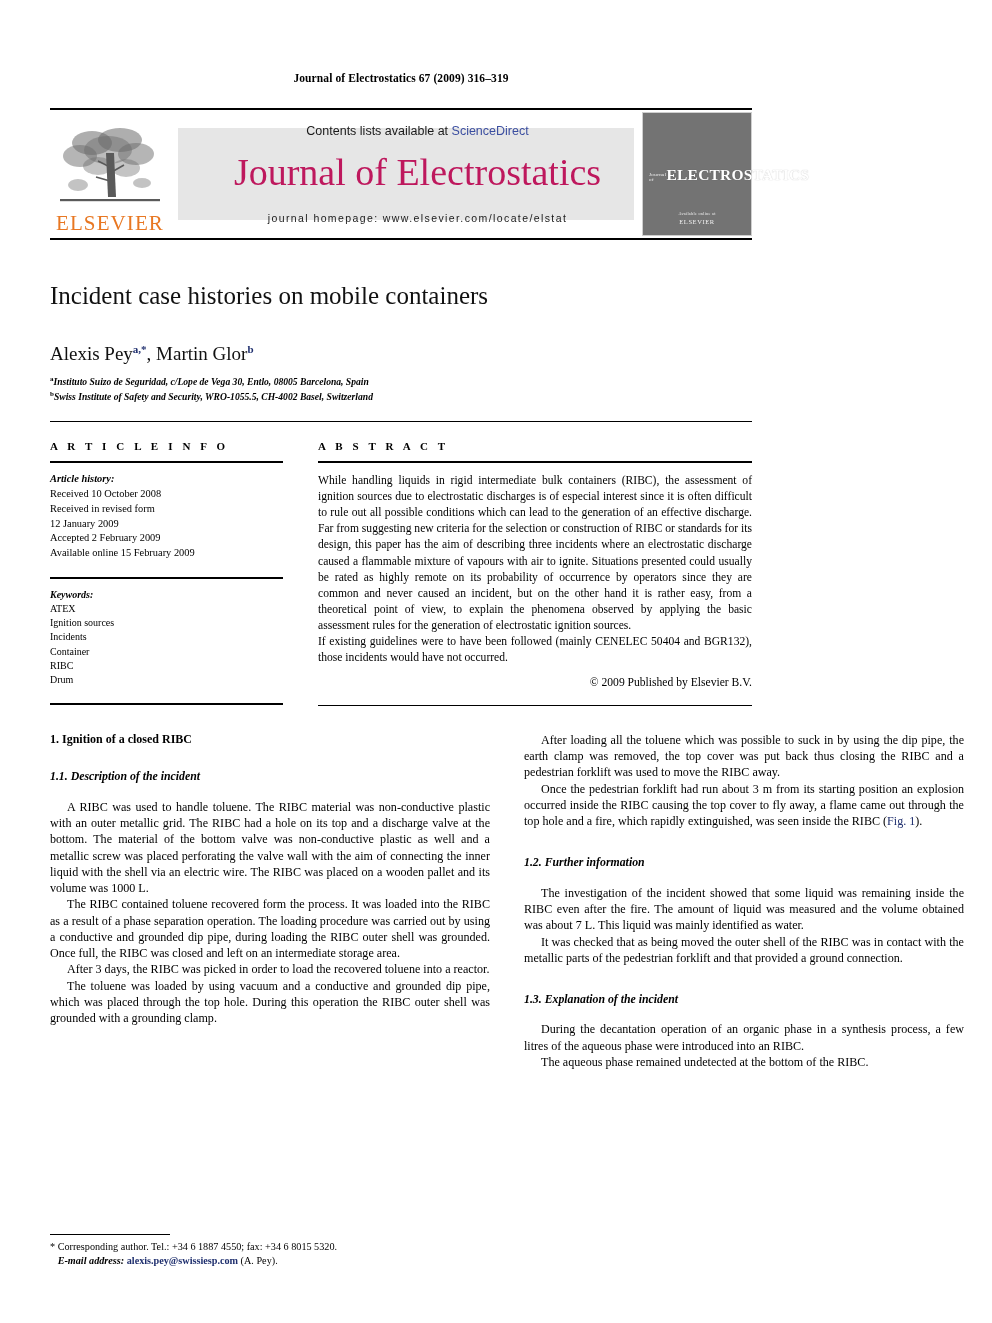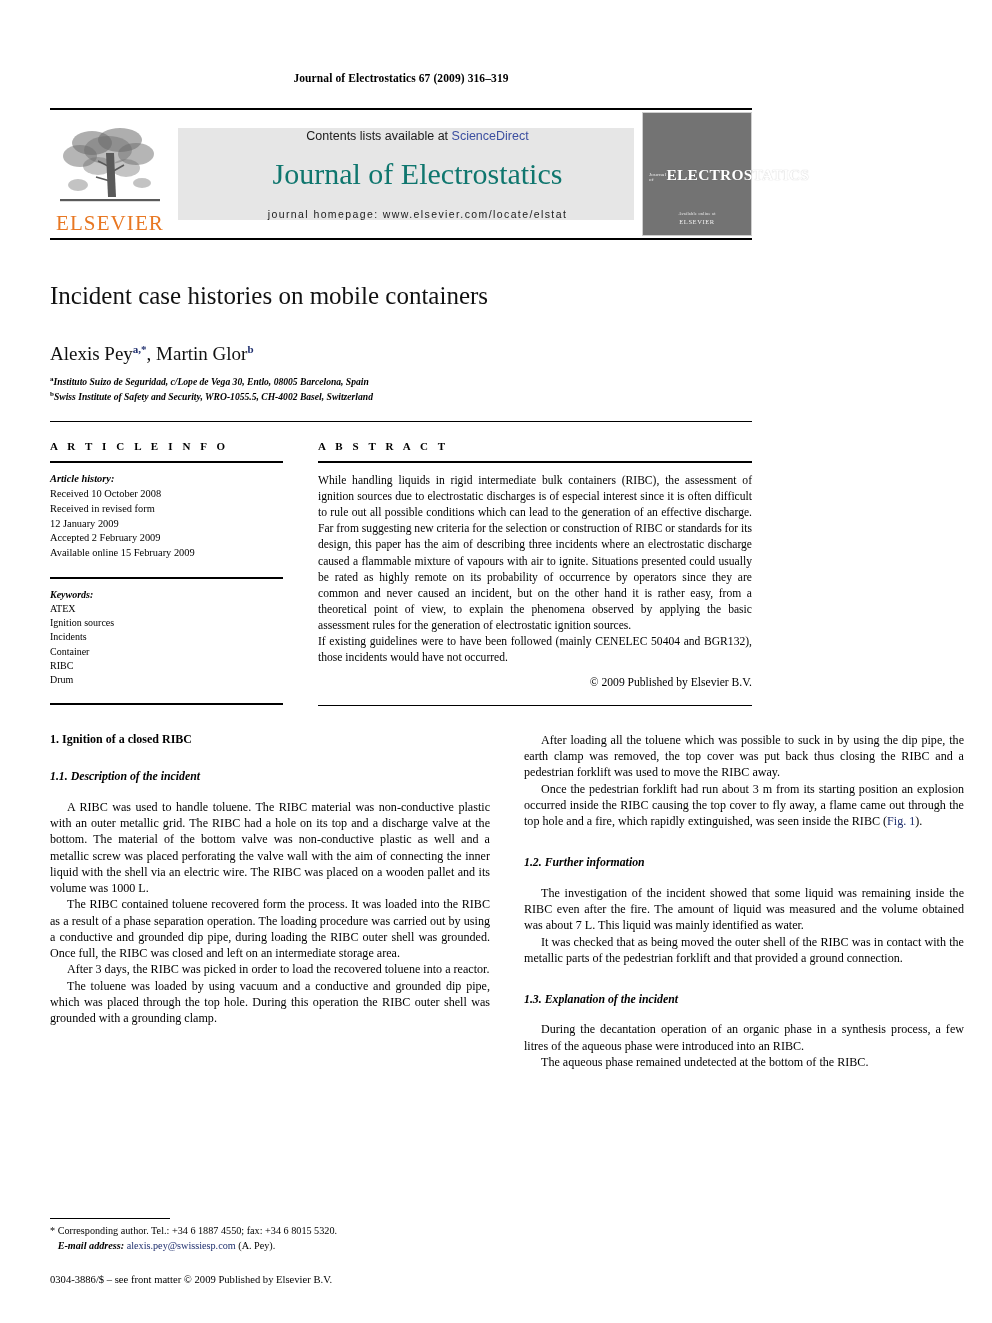--- a/index.html
+++ b/index.html
@@ -75,22 +75,22 @@
   }
   .contents-line {
     font-family: "Liberation Sans", sans-serif;
     font-size: 12.5px;
     color: #1a1a1a;
     margin-bottom: 14px;
   }
   .contents-line .sd { color: #3b4ea0; }
   .journal-name {
     font-family: "Liberation Serif", serif;
-    font-size: 30px;
-    color: #0f766e;
+    font-size: 38px;
+    color: #be185d;
     line-height: 1.1;
   }
   .homepage-line {
     font-family: "Liberation Sans", sans-serif;
     font-size: 10.5px;
     letter-spacing: 1.4px;
     margin-top: 18px;
     color: #1a1a1a;
   }
   .cover-thumb {
@@ -223,21 +223,21 @@
   
   .footnotes {
     position: absolute;
     left: 50px;
     bottom: 36px;
     width: 440px;
   }
   .fn-rule { border-top: 1px solid #000; width: 120px; margin-bottom: 5px; }
   .fn { font-size: 10.2px; line-height: 1.44; }
   .fn .ital { font-style: italic; font-weight: bold; }
-  .fn a, .fn .mail { color: #1f2f6e; }
+  .fn a, .fn .mail { color: #1f2f6e; font-weight: bold; }
   .issn { font-size: 10.6px; line-height: 1.45; margin-top: 18px; }
 </style>
 </head>
 <body>
 
 <div class="page">
 
   <div class="runhead">Journal of Electrostatics 67 (2009) 316–319</div>
   <div class="rule-thick"></div>
 
@@ -365,17 +365,16 @@
 
   <div class="footnotes">
     <div class="fn-rule"></div>
     <div class="fn">* Corresponding author. Tel.: +34 6 1887 4550; fax: +34 6 8015 5320.</div>
     <div class="fn">
       &nbsp;&nbsp;&nbsp;<span class="ital">E-mail address:</span>
       <span class="mail">alexis.pey@swissiesp.com</span>
       <span>(A. Pey).</span>
     </div>
     <div class="issn">
-      <div>0304-3886/$ – see front matter © 2009 Published by Elsevier B.V.</div>
     </div>
   </div>
 
 </div>
 
 </body></html>

